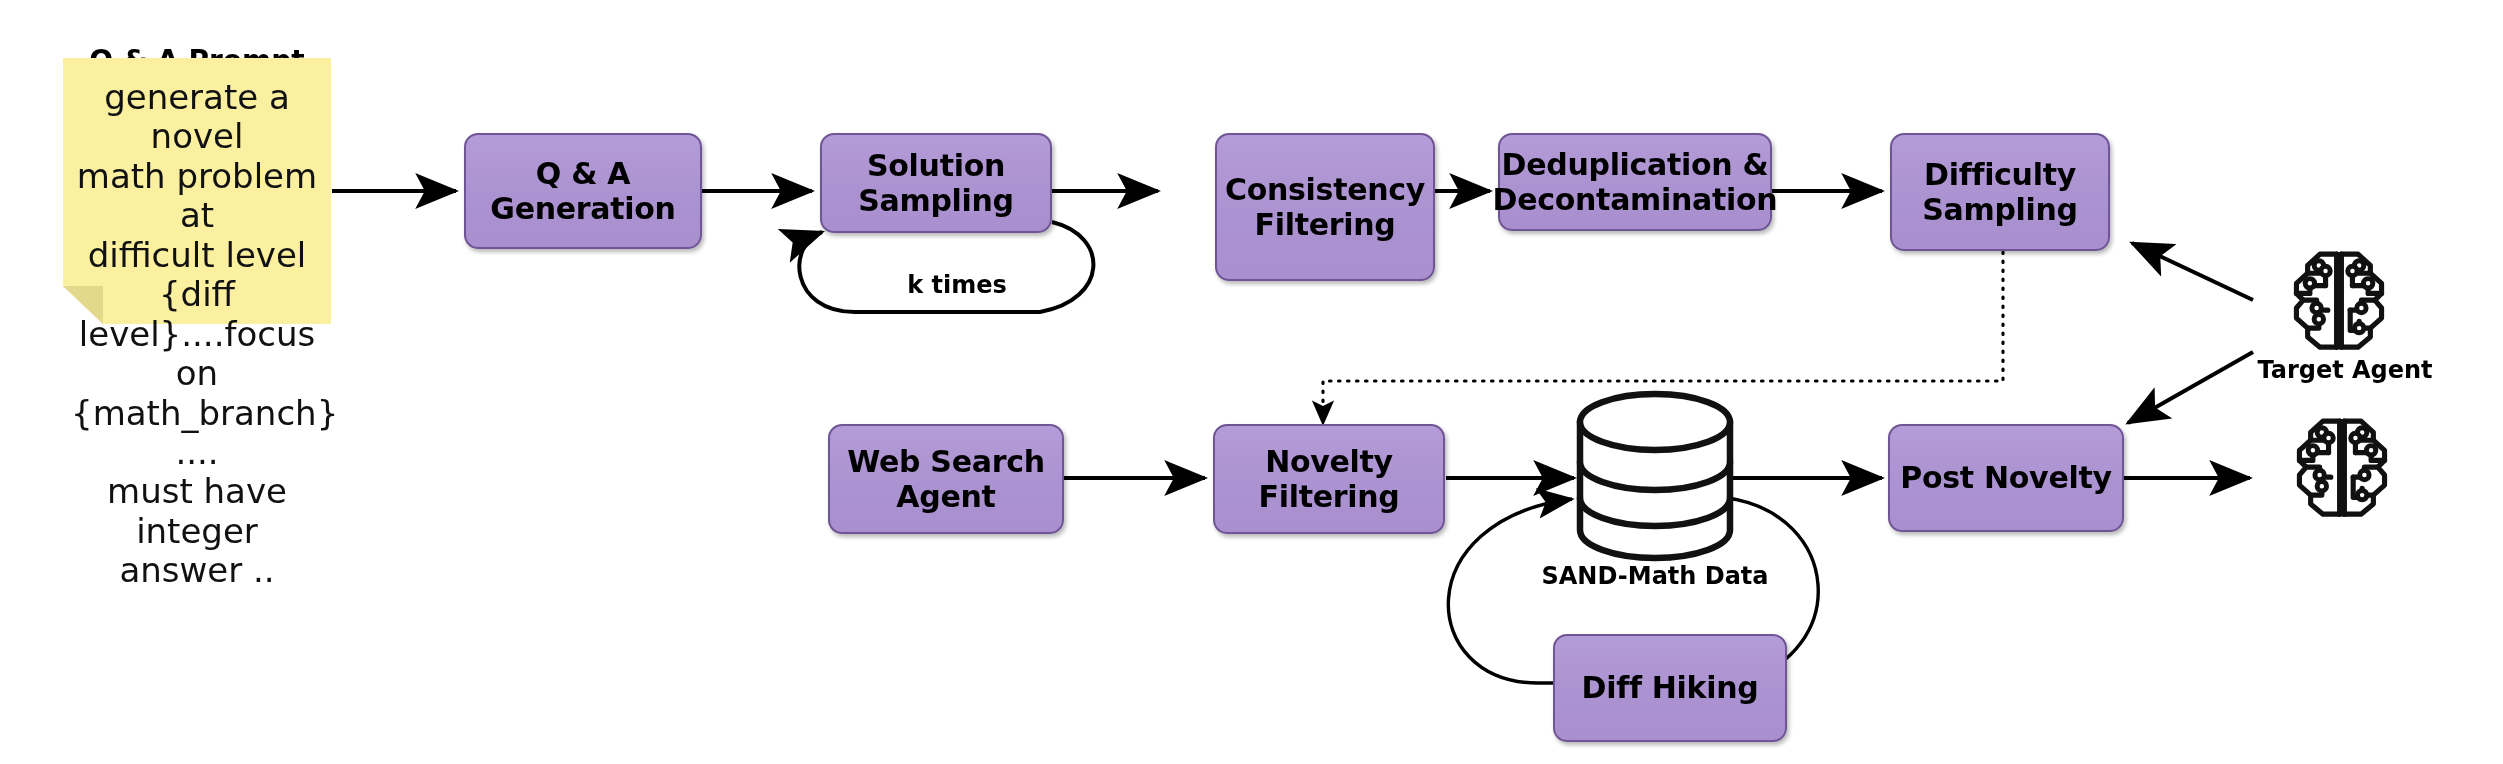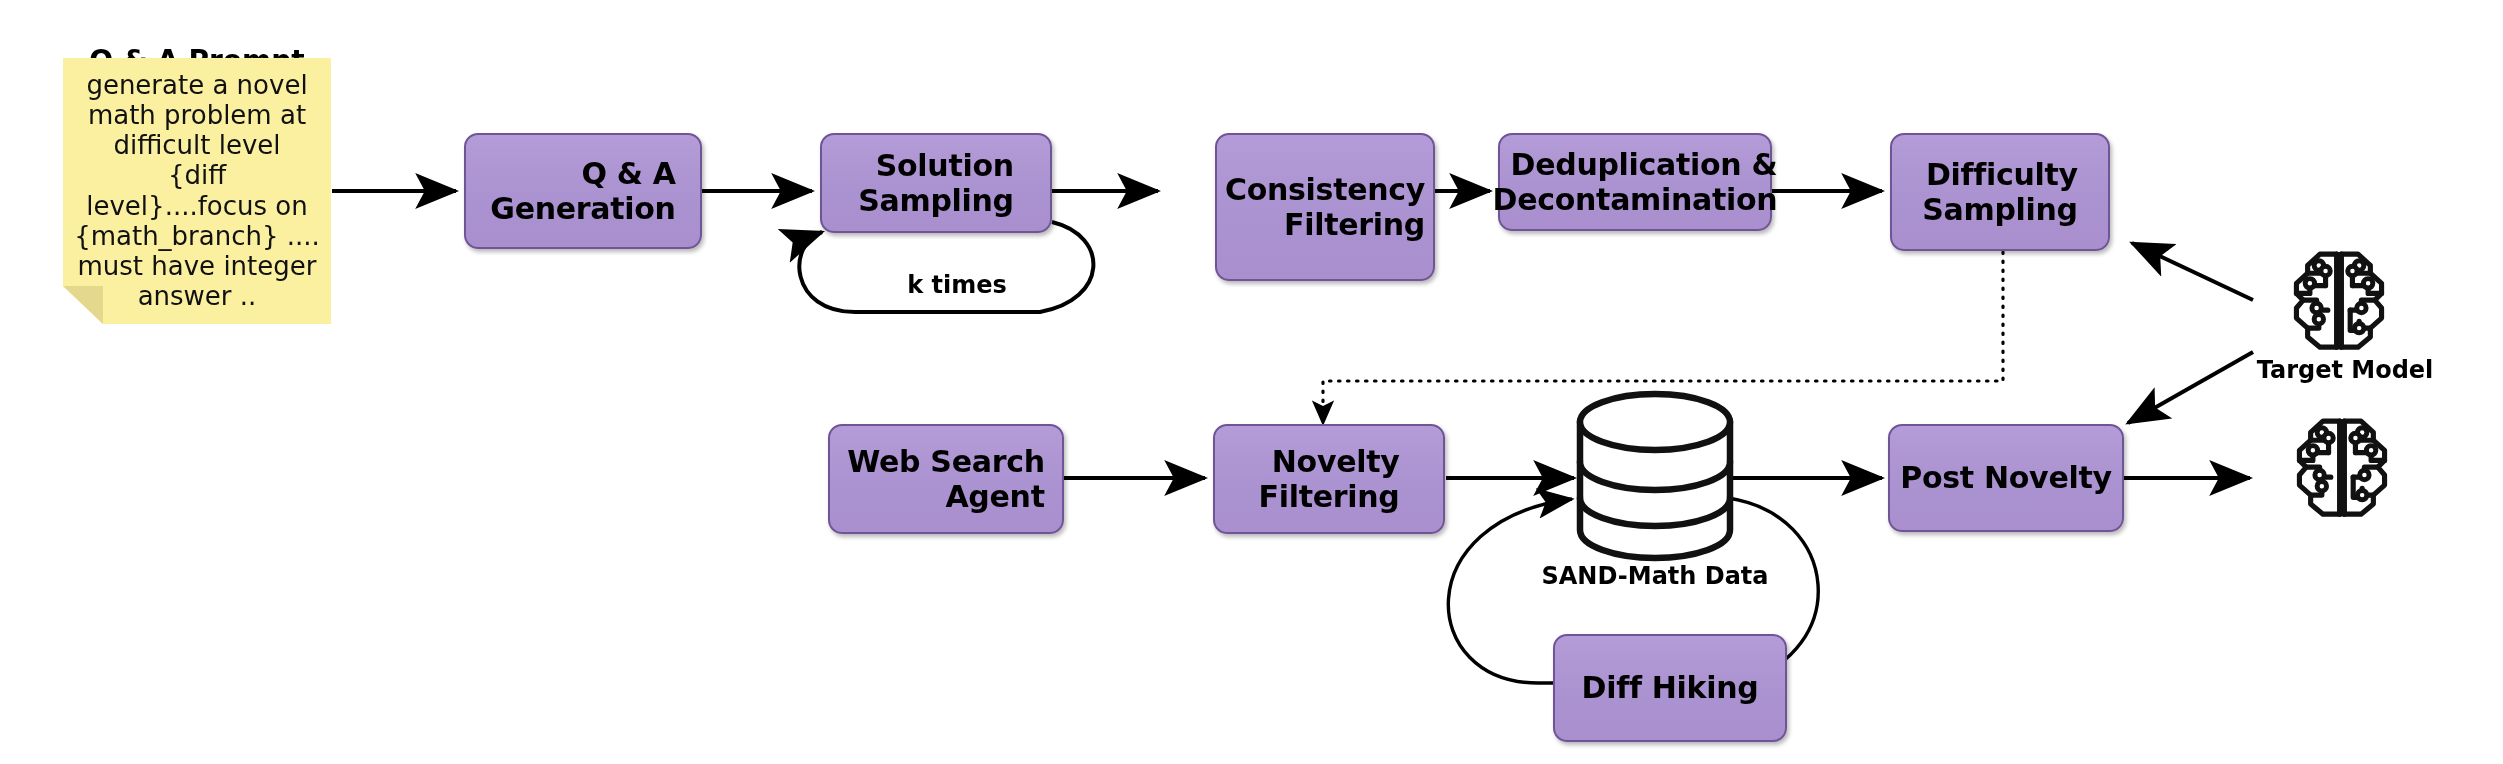--- a/index.html
+++ b/index.html
@@ -29,21 +29,21 @@
   .pbox {
     position: absolute;
     box-sizing: border-box;
     border: 2.5px solid #6f5595;
     border-radius: 14px;
     background: linear-gradient(180deg, #b49cd8 0%, #ab92d0 55%, #a98fce 100%);
     box-shadow: 2px 3px 4px rgba(0,0,0,0.28);
     display: flex;
     align-items: center;
     justify-content: center;
-    text-align: right;
+    text-align: center;
     color: #000000;
     font-weight: bold;
     font-family: "DejaVu Sans", sans-serif;
     font-size: 30px;
     line-height: 1.17;
     letter-spacing: -0.3px;
     padding: 2px 6px;
   }
   
   .note-wrap {
@@ -65,25 +65,25 @@
     color: #000;
     white-space: nowrap;
     margin-top: 20px;
   }
   .note-body {
     position: absolute;
     left: 0; top: 0;
     width: 268px;
     height: 266px;
     font-family: "DejaVu Sans", sans-serif;
-    font-size: 26px;
+    font-size: 34px;
     line-height: 1.16;
     color: #111;
     text-align: center;
-    padding: 12px 8px 0 8px;
+    padding: 20px 8px 0 8px;
     box-sizing: border-box;
     white-space: pre-line;
   }
   
   .caption {
     position: absolute;
     font-family: "DejaVu Sans", sans-serif;
     font-weight: bold;
     font-size: 24px;
     color: #000;
@@ -188,21 +188,21 @@
 Filtering</div>
 
   <div class="pbox" style="left:1888px; top:424px; width:236px; height:108px;">Post Novelty</div>
 
   <div class="pbox" style="left:1553px; top:634px; width:234px; height:108px;">Diff Hiking</div>
 
   <div class="caption" style="left:827px; top:271px; width:260px;">k times</div>
 
   <div class="caption" style="left:1500px; top:562px; width:310px;">SAND-Math Data</div>
 
-  <div class="caption" style="left:2210px; top:356px; width:270px;">Target Model</div>
+  <div class="caption" style="left:2210px; top:356px; width:270px;">Target Agent</div>
 
 
   <svg class="brain-ico" style="left:2265px; top:243px;" width="148" height="112" viewBox="0 0 100 100">
     <g fill="none" stroke="#111" stroke-width="4.6" stroke-linejoin="round" stroke-linecap="round">
       <path d="M48,10 L33,10 L22,20 L22,27 L12,36 L12,45 L18,51 L12,58 L12,67 L22,76 L22,84 L33,93 L48,93 Z"></path>
       <path d="M52,10 L67,10 L78,20 L78,27 L88,36 L88,45 L82,51 L88,58 L88,67 L78,76 L78,84 L67,93 L52,93 Z"></path>
       <path d="M48,10 L48,93"></path>
       <path d="M52,10 L52,93"></path>
 
       <path d="M22,27 L32,27 L32,22"></path>

